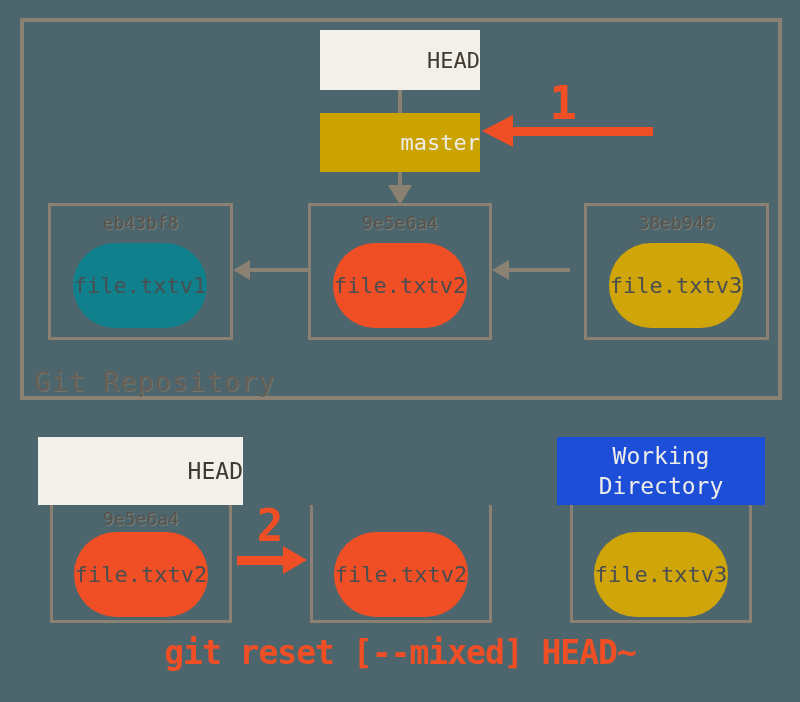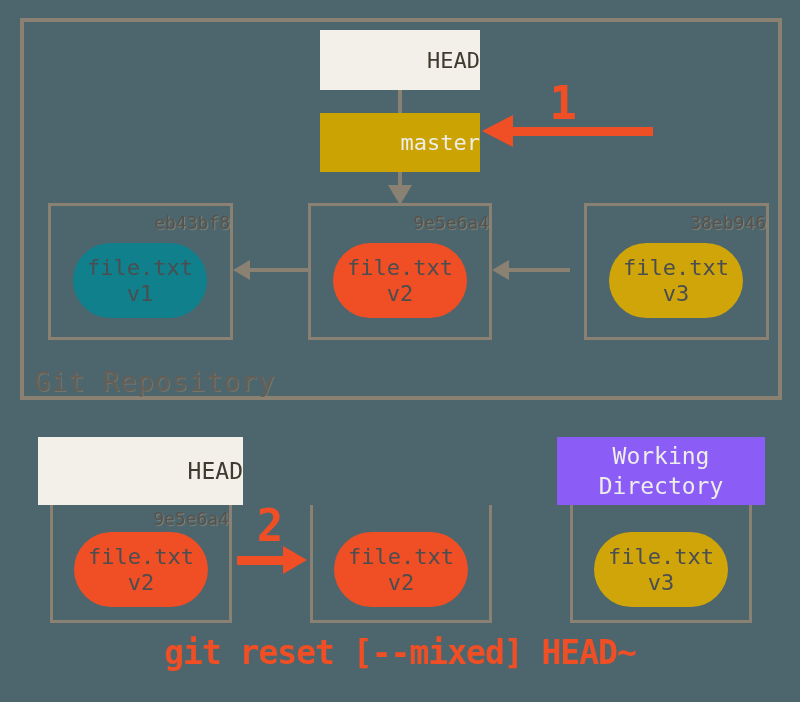--- a/index.html
+++ b/index.html
@@ -29,41 +29,41 @@
 
   
   .refbox{
     display:flex;align-items:center;justify-content:flex-end;
     text-align:center;
     font-size:22px;
   }
   .cream{background:#f2f0e8;color:#403a30;}
   .gold-bg{background:#cba302;color:#ededea;}
   .teal-bg{background:#118a93;color:#ededea;}
-  .red-bg{background:#8b5cf6;color:#ededea;}
+  .red-bg{background:#1d4ed8;color:#ededea;}
 
   .head-top{left:320px;top:30px;width:160px;height:60px;}
   .master-box{left:320px;top:113px;width:160px;height:59px;}
 
   
   .commit-box{
     top:203px;height:137px;
     border:3px solid #8b8173;
   }
   .commit-id{
     position:absolute;left:0;top:6px;width:100%;
-    text-align:right;
+    text-align:center;
     font-size:18px;color:#57524b;
     text-shadow:1px 1px 1px rgba(170,158,135,.55);
   }
   .blob{
     position:absolute;
-    width:134px;height:75px;
+    width:134px;height:85px;
     border-radius:42px;
-    display:flex;flex-direction:column;align-items:center;justify-content:center;
+    display:flex;flex-direction:row;align-items:center;justify-content:center;
     font-size:22px;line-height:26px;
     color:#4a4e50;
     text-align:center;
   }
   .teal-fill{background:#10808c;}
   .red-fill{background:#f04e24;}
   .gold-fill{background:#d0a50a;}
 
   
   .gray-line{background:#8b8173;}

